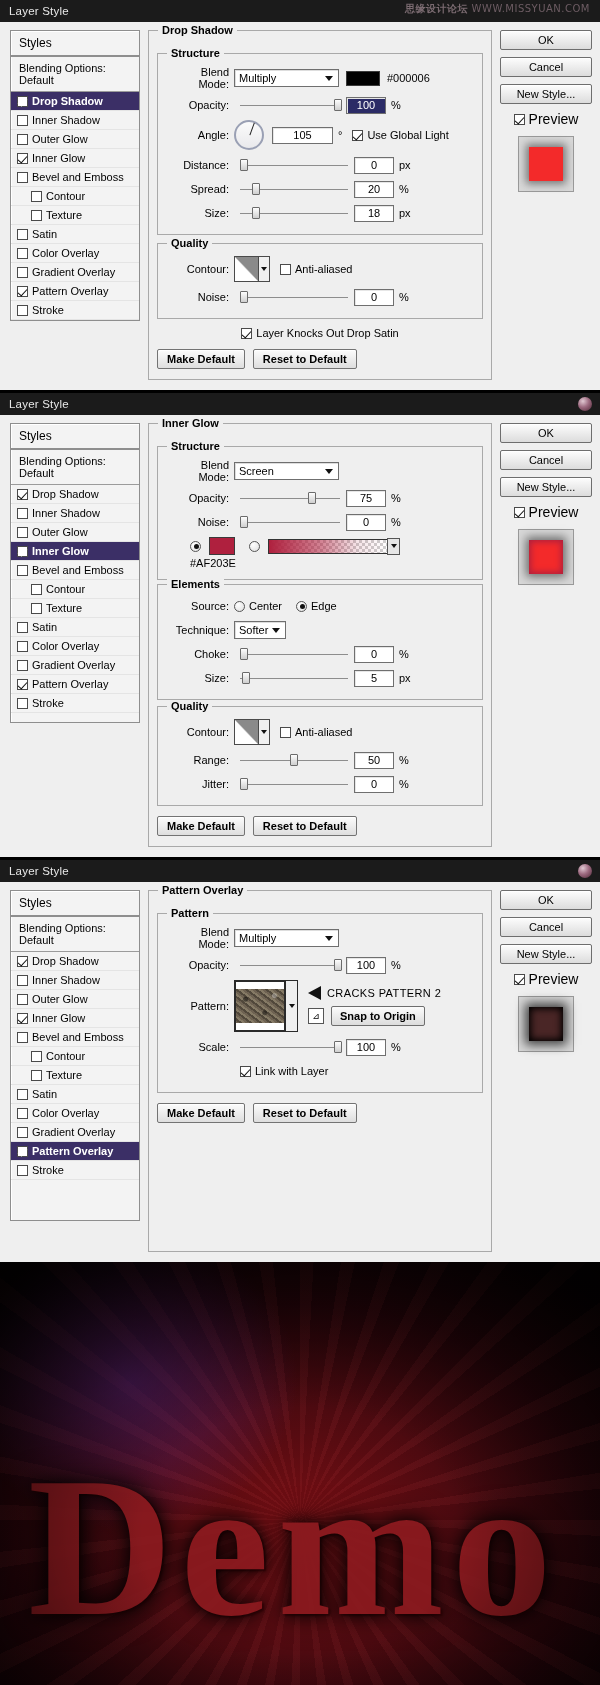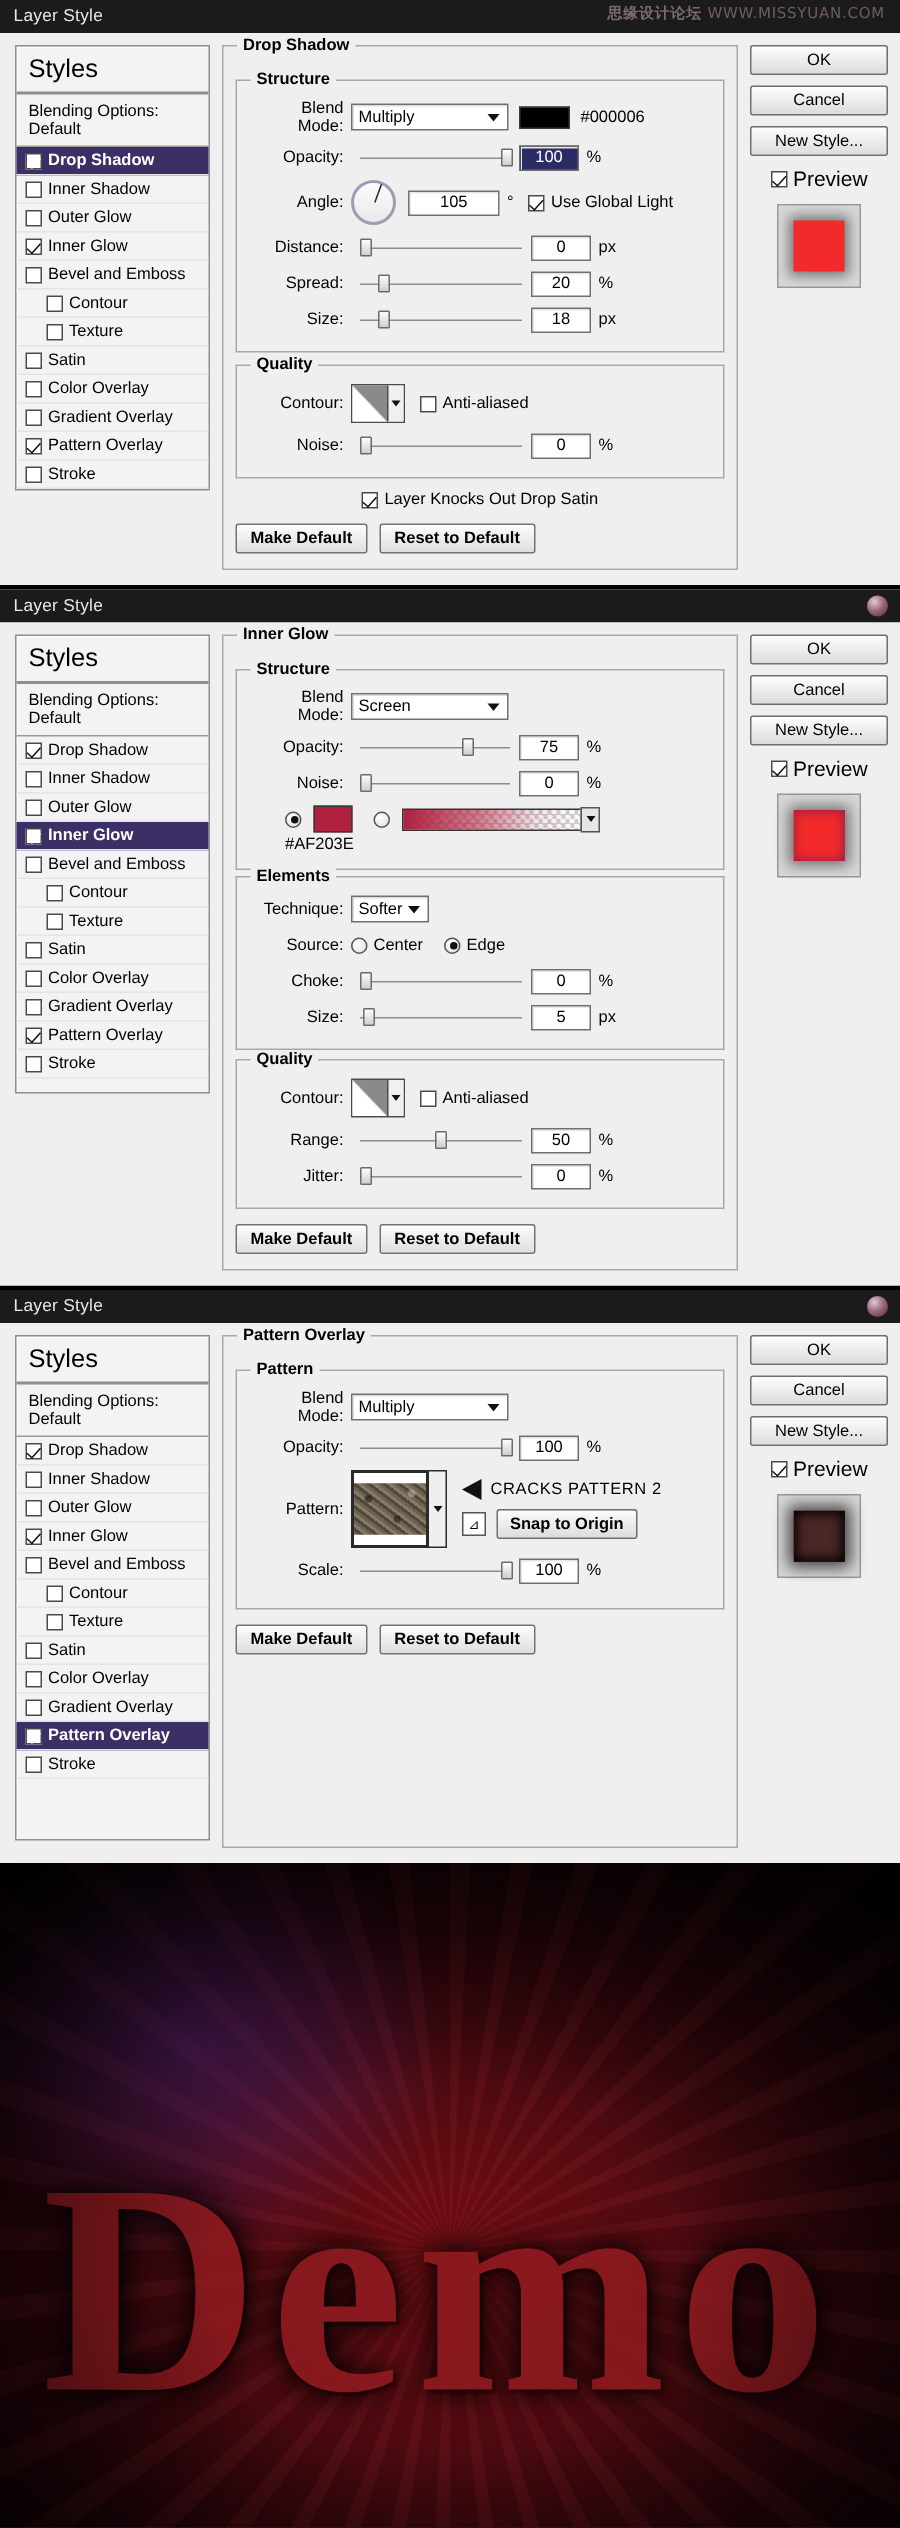--- a/index.html
+++ b/index.html
@@ -4,21 +4,21 @@
 <style>
   * { box-sizing: border-box; margin: 0; padding: 0; }
   body {
     width: 600px; height: 1685px;
     background: #000;
     font-family: "Liberation Sans", sans-serif;
     font-size: 11px;
     color: #000;
     overflow: hidden;
   }
-  .dialog { width: 600px; position: relative; background: #fef9c3; }
+  .dialog { width: 600px; position: relative; background: #4d7c0f; }
   .titlebar {
     height: 22px; background: #1b1b1b;
     display: flex; align-items: center; position: relative;
   }
   .titlebar .ttl { color: #e8e8e8; font-size: 11.5px; padding-left: 9px; letter-spacing: .2px; }
   .wm {
     position: absolute; right: 10px; top: 2px;
     font-size: 10px; color: #6d5c63; letter-spacing: .5px;
     white-space: nowrap; font-family: "DejaVu Sans", sans-serif;
   }
@@ -29,21 +29,21 @@
     background: radial-gradient(circle at 35% 30%, #e0c8d2 0%, #9d6a80 45%, #4c2634 100%);
   }
   .body-area { display: flex; padding: 8px 8px 10px 10px; background: #efefef; position: relative; }
 
   
   .styles-col { width: 130px; flex: 0 0 130px; }
   .styles-list {
     border: 1px solid #8e8e8e; background: #f3f3f3;
     box-shadow: inset 1px 1px 0 #fff;
   }
-  .sl-head { padding: 5px 8px; border-bottom: 2px solid #8e8e8e; font-size: 17px; }
+  .sl-head { padding: 5px 8px; border-bottom: 2px solid #8e8e8e; font-size: 12px; }
   .sl-sub  { padding: 5px 8px; border-bottom: 1px solid #9b9b9b; font-size: 11px; }
   .sl-item {
     padding: 3px 6px; display: flex; align-items: center; gap: 4px;
     border-bottom: 1px solid #e4e4e4; font-size: 11px; min-height: 19px;
   }
   .sl-item.sel { background: #3b2f66; color: #fff; font-weight: bold; }
   .sl-item.indent { padding-left: 20px; }
   .cb {
     width: 11px; height: 11px; flex: 0 0 11px;
     border: 1px solid #4a4a4a; background: #fff;
@@ -535,40 +535,40 @@
                 <span class="tri-down"></span>
               </div>
           </div>
           <div style="padding-left:22px;font-size:11px;margin-top:2px">#AF203E</div>
         </div>
 
         <div class="group" style="margin-top:4px">
           <span class="legend">Elements</span>
 
           <div class="row">
-            <span class="lbl w-blend">Technique:</span>
-            <div class="sel-box" style="width:52px">
-              <span>Softer</span>
-              <span class="arrow"></span>
-            </div>
-          </div>
-
-          <div class="row">
             <span class="lbl w-blend">Source:</span>
             <span class="chk">
               <span class="radio"></span>
               <span>Center</span>
             </span>
             <span class="chk" style="margin-left:14px">
               <span class="radio on"></span>
               <span>Edge</span>
             </span>
           </div>
 
           <div class="row">
+            <span class="lbl w-blend">Technique:</span>
+            <div class="sel-box" style="width:52px">
+              <span>Softer</span>
+              <span class="arrow"></span>
+            </div>
+          </div>
+
+          <div class="row">
             <span class="lbl w-blend">Choke:</span>
             <div class="slider" style="width:108px;flex:none">
               <span class="track"></span>
               <span class="knob" style="left:0%"></span>
             </div>
             <div class="numbox">0</div>
             <span class="unit">%</span>
           </div>
 
           <div class="row" style="margin-bottom:2px">
@@ -754,20 +754,26 @@
           <div class="row">
             <span class="lbl w-blend">Scale:</span>
             <div class="slider" style="width:100px;flex:none">
               <span class="track"></span>
               <span class="knob" style="left:94%"></span>
             </div>
             <div class="numbox">100</div>
             <span class="unit">%</span>
           </div>
 
+          <div class="row" style="margin-bottom:2px;padding-left:72px">
+            <span class="chk">
+              <span class="chkbox on"></span>
+              <span>Link with Layer</span>
+            </span>
+          </div>
         </div>
 
         <div class="btnrow">
           <button class="btn">Make Default</button>
           <button class="btn">Reset to Default</button>
         </div>
 
         <div style="height:118px"></div>
       </div>
     </div>

